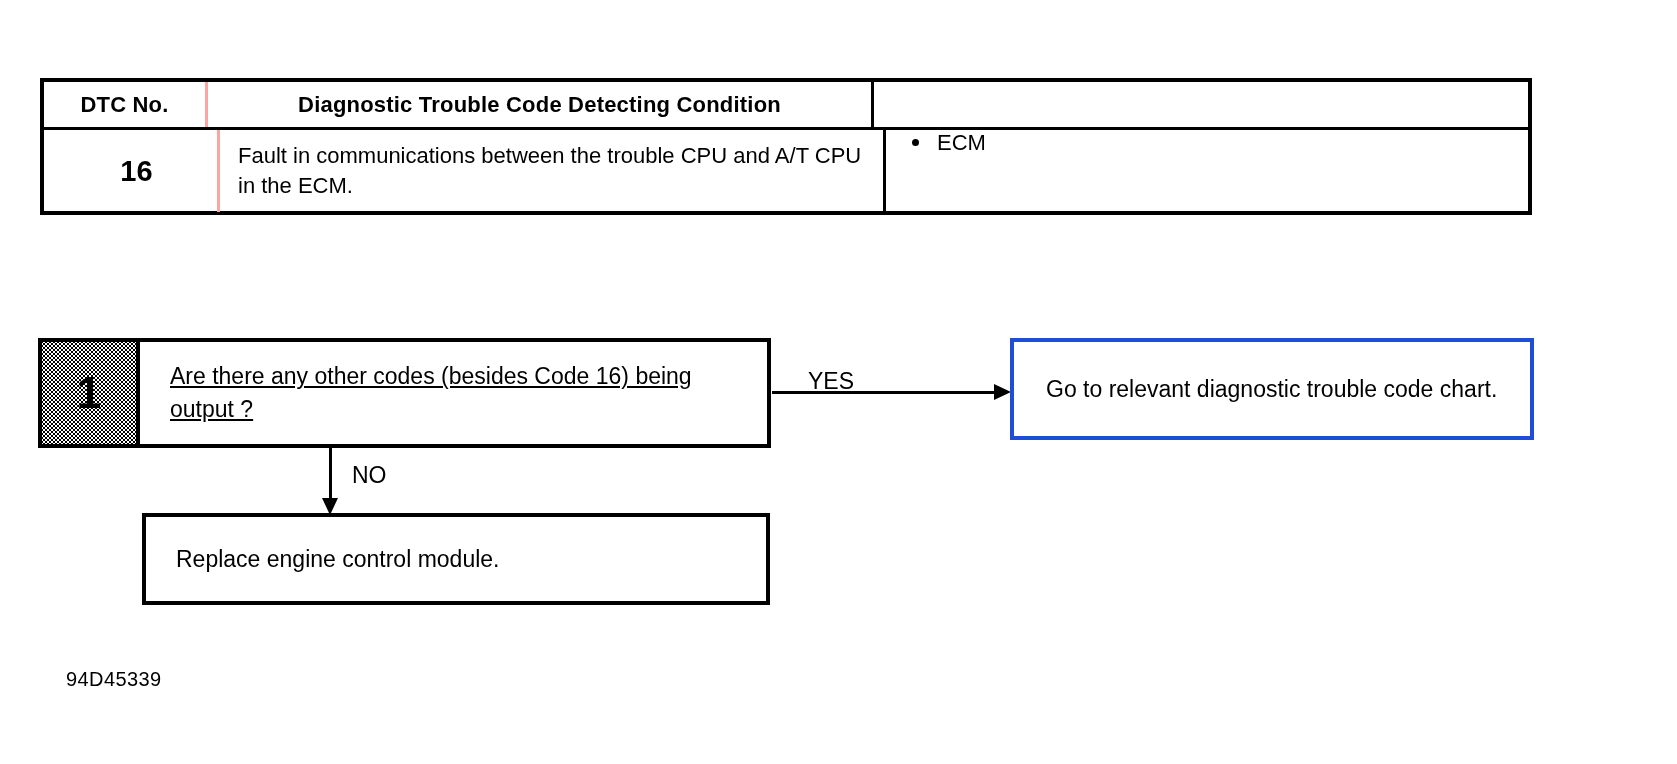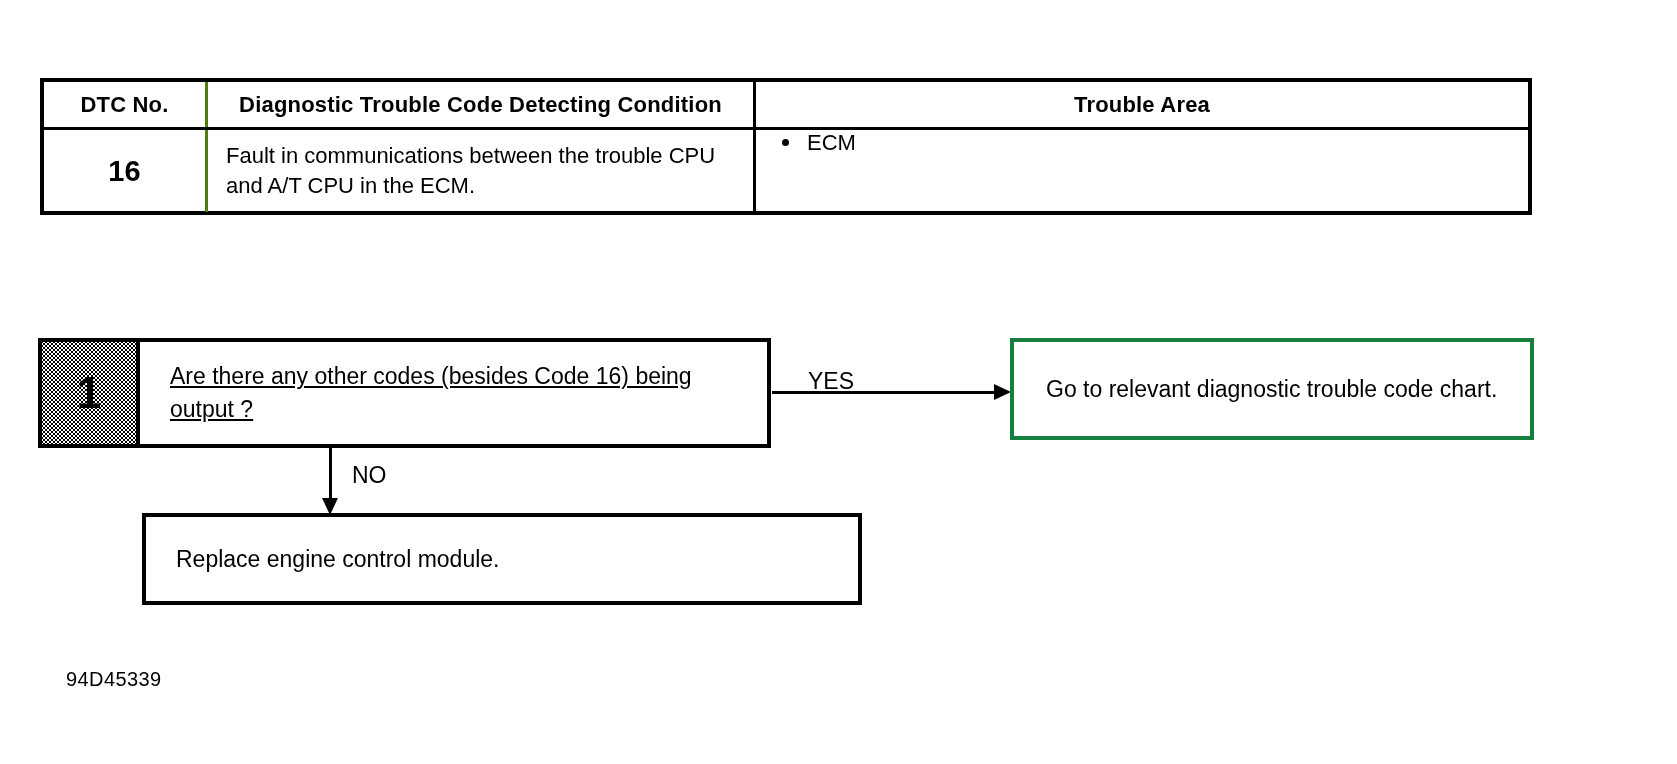--- a/index.html
+++ b/index.html
@@ -42,33 +42,34 @@
   }
   .dtc-row.body {
     height: 82px;
   }
   .dtc-cell {
     box-sizing: border-box;
     display: flex;
     align-items: center;
     position: relative;
   }
-  .col-no    { width: 164px; justify-content: center; border-right: 3px solid #4d7c0f; }
-  .col-cond  { width: 548px; border-right: 3px solid #000; }
+  .col-no    { width: 164px; justify-content: center; border-right: 3px solid #fca5a5; }
+  .col-cond  { width: 666px; border-right: 3px solid #000; }
   .col-area  { flex: 1 1 auto; }
 
   .dtc-row.header .dtc-cell {
     justify-content: center;
     font-weight: bold;
     font-size: 22px;
     letter-spacing: 0.2px;
   }
   .dtc-row.body .col-no {
     font-weight: bold;
     font-size: 29px;
+    margin-left: 12px;
   }
   .dtc-row.body .col-cond {
     font-size: 22px;
     line-height: 1.36;
     padding-left: 18px;
     padding-right: 8px;
     align-items: center;
   }
   .dtc-row.body .col-area {
     font-size: 22px;
@@ -142,36 +143,36 @@
     background: #fff;
     text-decoration: underline;
   }
 
   .right-box {
     position: absolute;
     left: 1010px;
     top: 338px;
     width: 524px;
     height: 102px;
-    border: 4px solid #15803d;
+    border: 4px solid #1d4ed8;
     box-sizing: border-box;
     background: #fff;
     display: flex;
     align-items: center;
     padding-left: 32px;
     padding-right: 12px;
     font-size: 23px;
     line-height: 1.42;
   }
 
   .bottom-box {
     position: absolute;
     left: 142px;
     top: 513px;
-    width: 720px;
+    width: 628px;
     height: 92px;
     border: 4px solid #000;
     box-sizing: border-box;
     background: #fff;
     display: flex;
     align-items: center;
     padding-left: 30px;
     padding-right: 12px;
     font-size: 23px;
   }
@@ -236,21 +237,20 @@
 </head>
 <body>
 
 <div id="page">
 
   <div class="dtc-table">
 
     <div class="dtc-row header">
       <div class="dtc-cell col-no">DTC No.</div>
       <div class="dtc-cell col-cond">Diagnostic Trouble Code Detecting Condition</div>
-      <div class="dtc-cell col-area">Trouble Area</div>
     </div>
 
     <div class="dtc-row body">
       <div class="dtc-cell col-no">16</div>
       <div class="dtc-cell col-cond">Fault in communications between the trouble CPU and A/T CPU in the ECM.</div>
       <div class="dtc-cell col-area">
         <div class="bullet-row">
           <span class="bullet-dot"></span>
           <span>ECM</span>
         </div>

